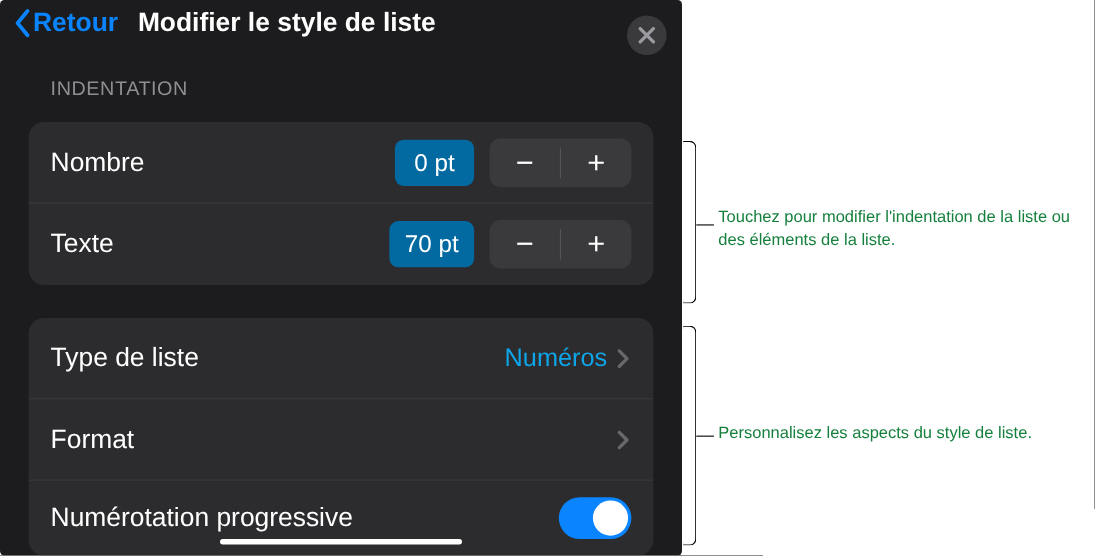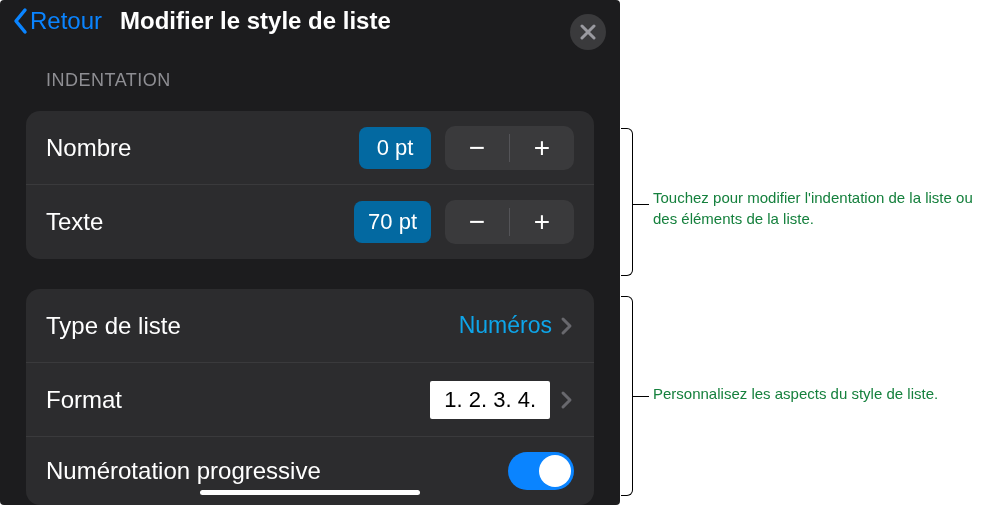--- a/index.html
+++ b/index.html
@@ -27,20 +27,21 @@
       height: 62px;
       padding: 0 12px;
       position: relative;
     }
     .back-button {
       display: flex;
       align-items: flex-end;
       color: #0a84ff;
       font-size: 24px;
       cursor: pointer;
+      font-weight: bold;
     }
     .back-chevron {
       display: inline-block;
       width: 16px;
       height: 28px;
       margin-right: 2px;
     }
     .back-chevron svg { display: block; }
     .header-title {
       color: #fff;
@@ -246,21 +247,20 @@
         <div class="row-label">Type de liste</div>
         <div class="row-value-text">Numéros</div>
         <span class="chevron-right">
           <svg width="14" height="20" viewBox="0 0 14 20">
               <path d="M3 3 L10 10 L3 17" stroke="#68686d" stroke-width="3" fill="none" stroke-linecap="round" stroke-linejoin="round"></path>
             </svg>
         </span>
       </div>
       <div class="row">
         <div class="row-label">Format</div>
-        <div class="format-preview">1. 2. 3. 4.</div>
         <span class="chevron-right">
           <svg width="14" height="20" viewBox="0 0 14 20">
               <path d="M3 3 L10 10 L3 17" stroke="#68686d" stroke-width="3" fill="none" stroke-linecap="round" stroke-linejoin="round"></path>
             </svg>
         </span>
       </div>
       <div class="row" style="height:68px;">
         <div class="row-label">Numérotation progressive</div>
         <div class="toggle">
           <div class="toggle-knob"></div>

